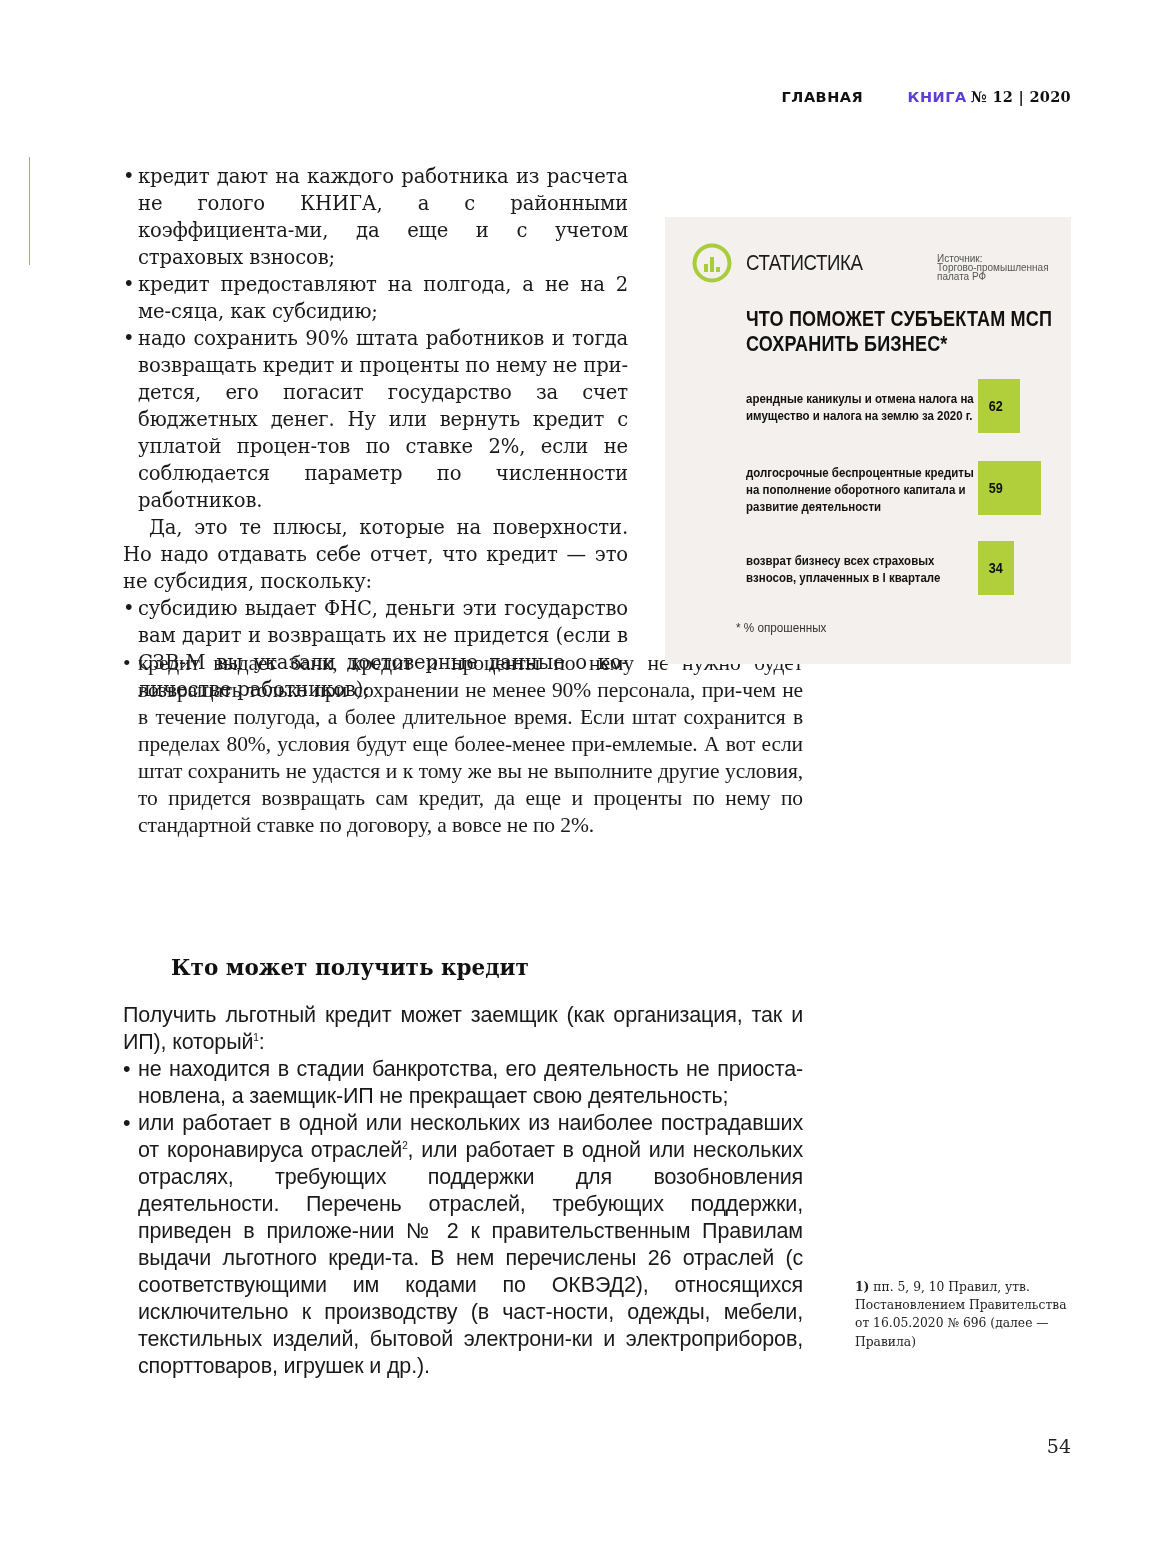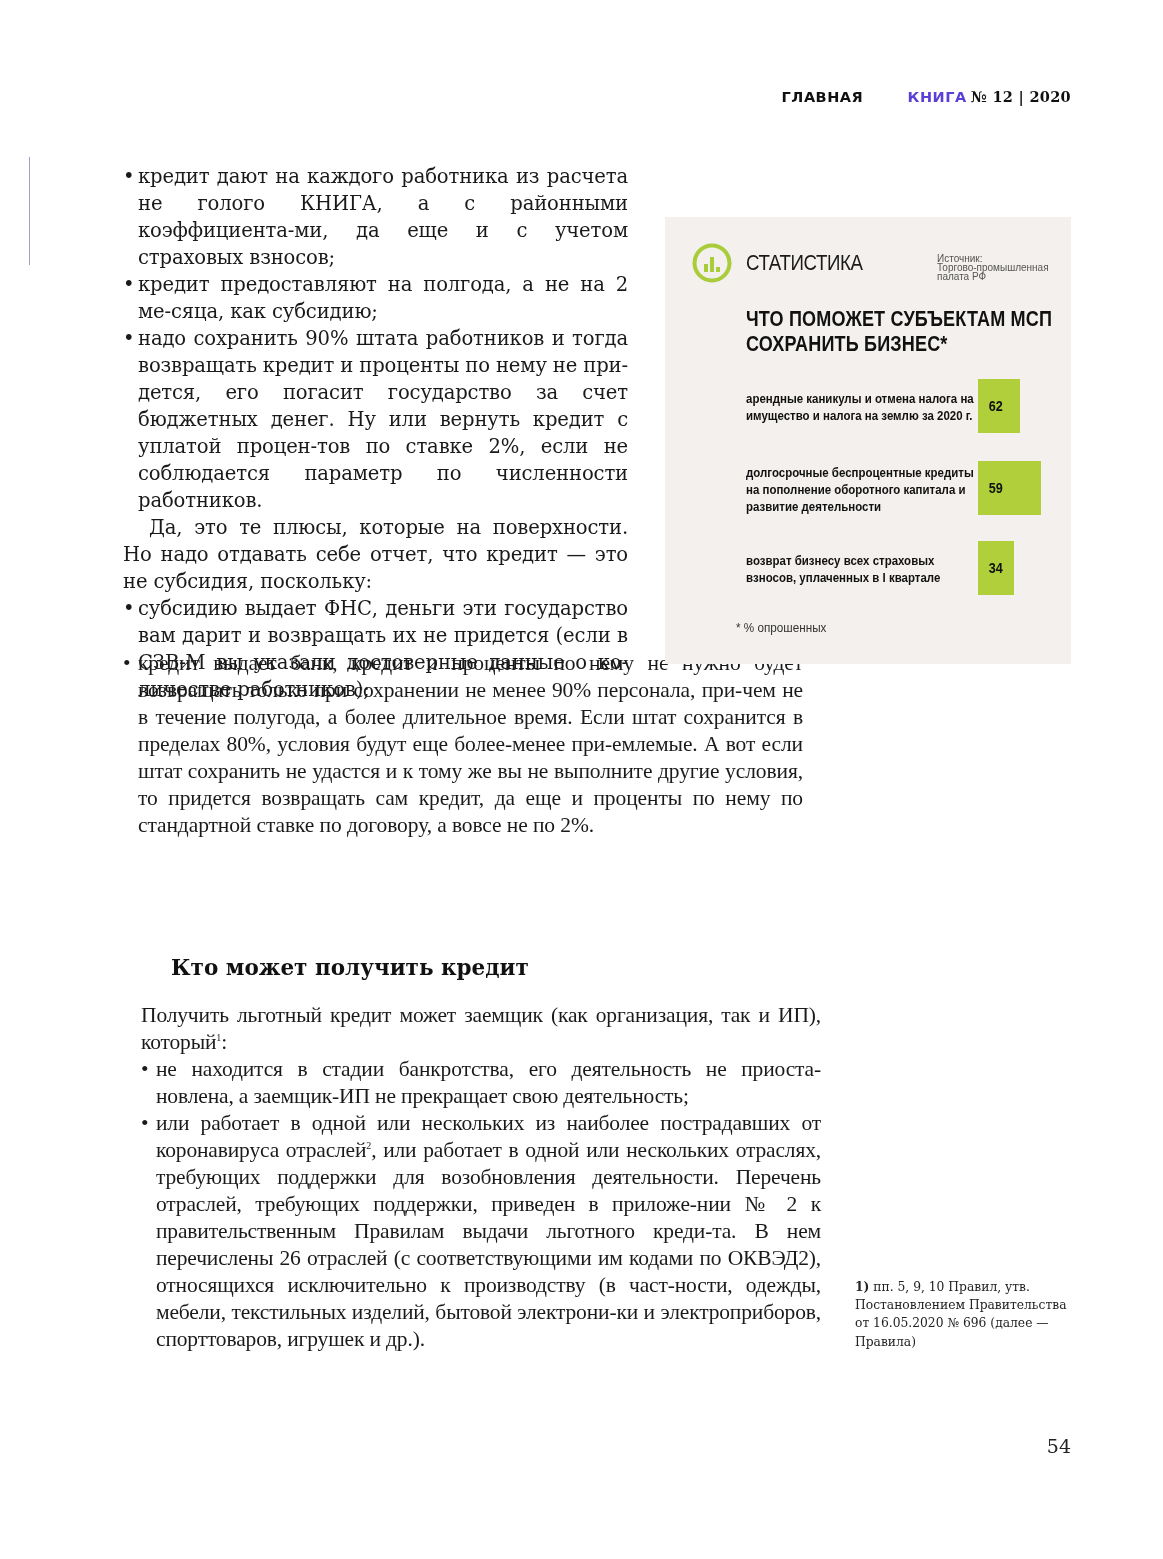--- a/index.html
+++ b/index.html
@@ -22,21 +22,21 @@
   .wide { left: 123px; top: 650px; width: 680px; font-family: "Liberation Serif", serif; font-size: 21.5px; letter-spacing: -0.1px; }
   .li { position: relative; padding-left: 15px; text-align: justify; text-align-last: left; }
   .li::before { content: "•"; position: absolute; left: 0; top: 0; }
   .indent { text-indent: 26px; text-align: justify; }
   .noindent { text-align: justify; }
 
   .section-title {
     position: absolute; left: 123px; top: 955px; font-family: "DejaVu Serif", serif; font-weight: bold;
     font-size: 21.5px; color: #111; margin-left: 48px;
   }
-  .lower { left: 123px; top: 1002px; width: 680px; font-family: Liberation Serif, serif; font-size: 21.5px; margin-left: 18px; }
+  .lower { left: 123px; top: 1002px; width: 680px; font-family: Liberation Sans, sans-serif; font-size: 21.5px; }
 
   .stats {
     position: absolute; left: 665px; top: 170px; width: 406px; height: 447px; background: #f3f0ed;
     font-family: "Liberation Sans", sans-serif;
     margin-top: 47px;
   }
   .stats .icon { position: absolute; left: 27px; top: 26px; width: 40px; height: 40px; }
   .stats .label {
     position: absolute; left: 81px; top: 33px; font-size: 22px; color: #1a1a1a; letter-spacing: -0.5px;
     transform: scaleX(0.85); transform-origin: left center;

